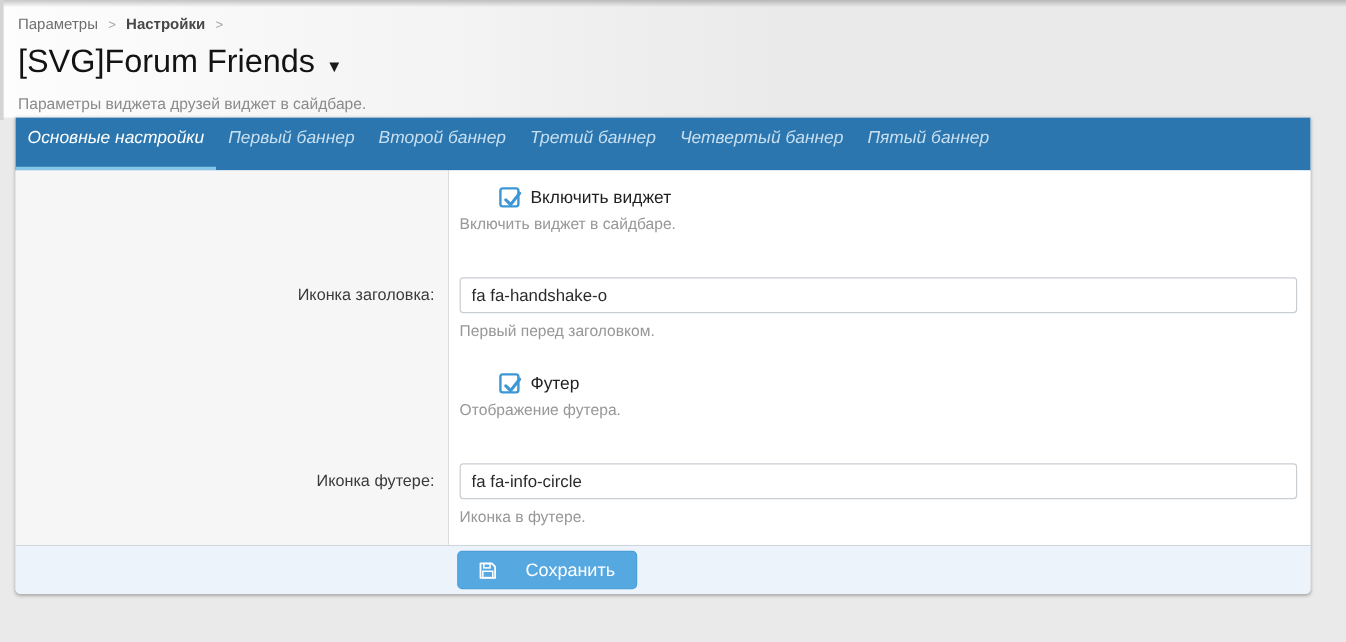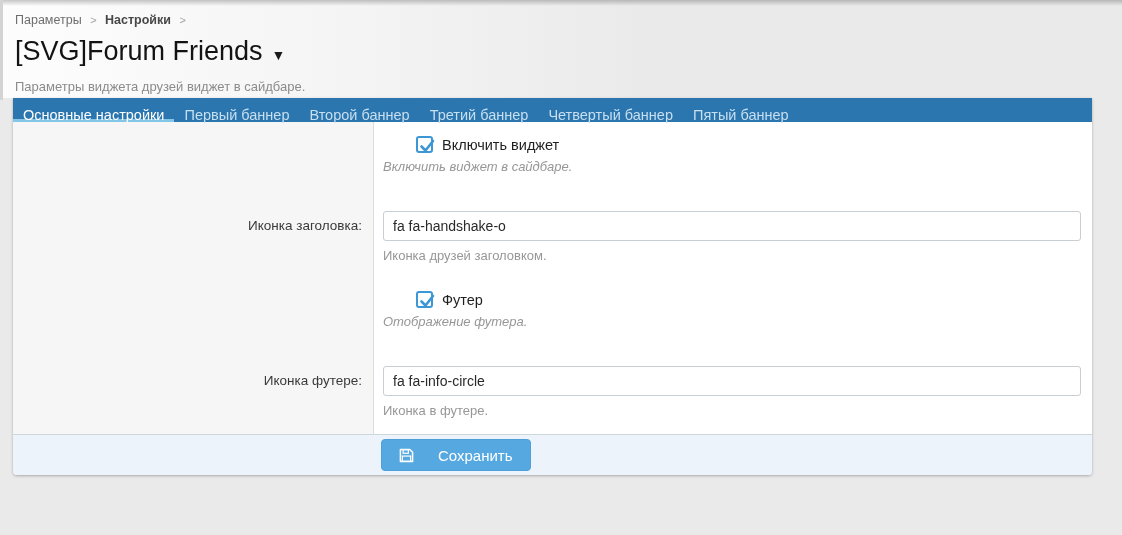--- a/index.html
+++ b/index.html
@@ -38,22 +38,23 @@
   .page-subtitle { margin-top: 9px; font-size: 13px; color: #8b8b8b; }
 
   
   .card {
     position: absolute; top: 98px; left: 13px; width: 1079px;
     border-radius: 0 0 4px 4px;
     box-shadow: 0 1px 3px rgba(0,0,0,0.28);
     background: #fff;
   }
   .tab-bar {
-    height: 24px; background: #2b76ae; display: flex; align-items: stretch;
+    height: 44px; background: #2b76ae; display: flex; align-items: stretch;
     font-size: 14.5px;
+    font-style: italic;
   }
   .tab {
     padding: 0 10px; line-height: 35px; color: #c8dff0; cursor: pointer;
     white-space: nowrap;
   }
   .tab.active {
     color: #ffffff;
     box-shadow: inset 0 -3px 0 #84c6e8;
   }
 
@@ -81,21 +82,21 @@
   }
   .checkbox svg { position: absolute; left: 0px; top: -1px; overflow: visible; }
   .cb-label { font-size: 14.5px; color: #1f1f1f; }
 
   .text-input {
     width: 698px; height: 30px; border: 1px solid #c9ced3; border-radius: 3px;
     padding: 0 9px; font-size: 14px; color: #2a2a2a; background: #fff;
     font-family: "Liberation Sans", "DejaVu Sans", sans-serif; outline: none;
   }
   .hint { color: #979797; font-size: 13px; margin-top: 7px; }
-  .hint.cb-hint { margin-top: 6px; font-style: italic; }
+  .hint.cb-hint { margin-top: 6px; }
 
   .card-footer {
     height: 41px; background: #edf3fa; border-top: 1px solid #cdd5dd;
     border-radius: 0 0 4px 4px;
   }
   .save-btn {
     margin: 4px 0 0 368px; height: 32px;
     display: inline-flex; align-items: center; gap: 24px;
     padding: 0 17px; background: #56a8e1; border: 1px solid #4d9fd8;
     border-radius: 4px; color: #ffffff; font-size: 15px;
@@ -148,21 +149,21 @@
           <span class="cb-label">Включить виджет</span>
         </div>
         <div class="hint cb-hint">Включить виджет в сайдбаре.</div>
       </div>
     </div>
 
     <div class="row mt-input">
       <div class="label-cell">Иконка заголовка:</div>
       <div class="control-cell">
         <input class="text-input" type="text" value="fa fa-handshake-o" style="">
-        <div class="hint">Иконка друзей заголовком.</div>
+        <div class="hint">Первый перед заголовком.</div>
       </div>
     </div>
 
     <div class="row mt-cb">
       <div class="label-cell"></div>
       <div class="control-cell">
         <div class="cb-line">
           <span class="checkbox">
             <svg width="19" height="19" viewBox="0 0 19 19">
               <polyline points="3.5,9.5 7.5,13.5 15,4" fill="none" stroke="#3d97d4" stroke-width="2.6" stroke-linecap="round" stroke-linejoin="round"></polyline>

